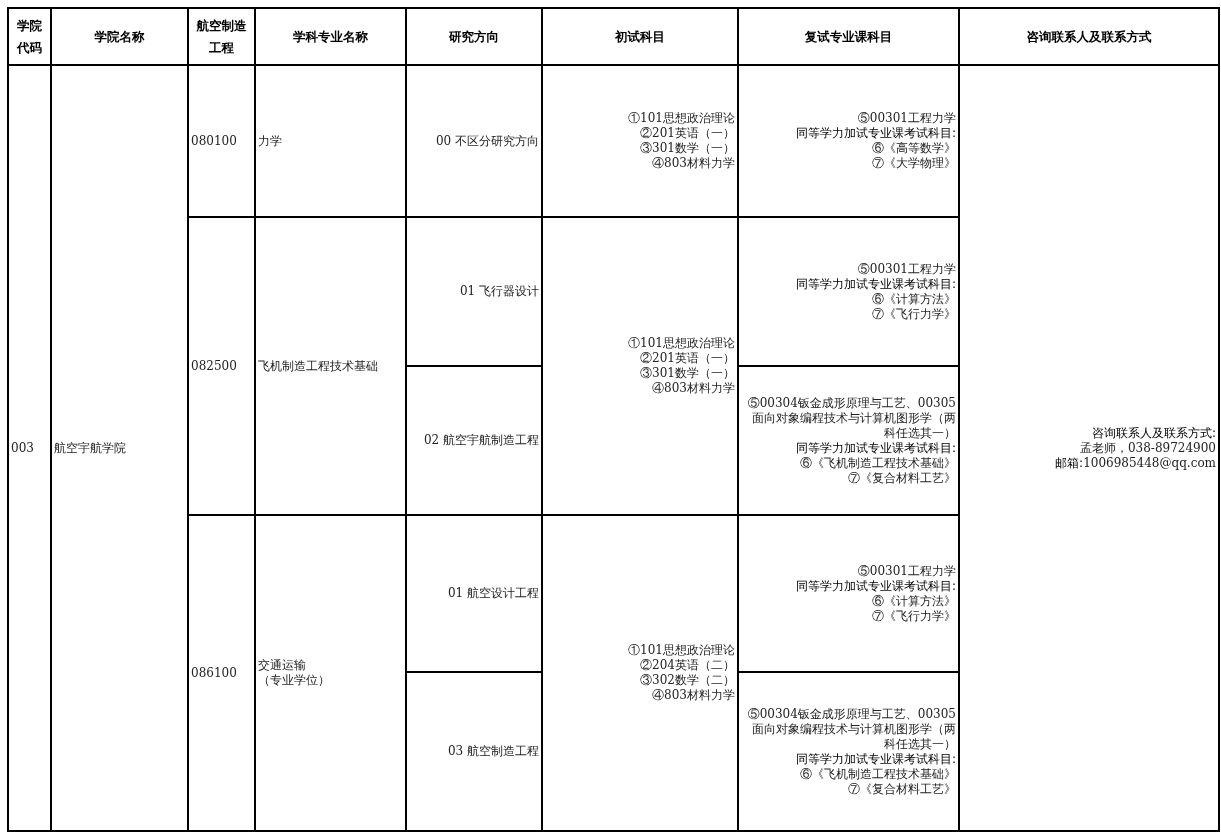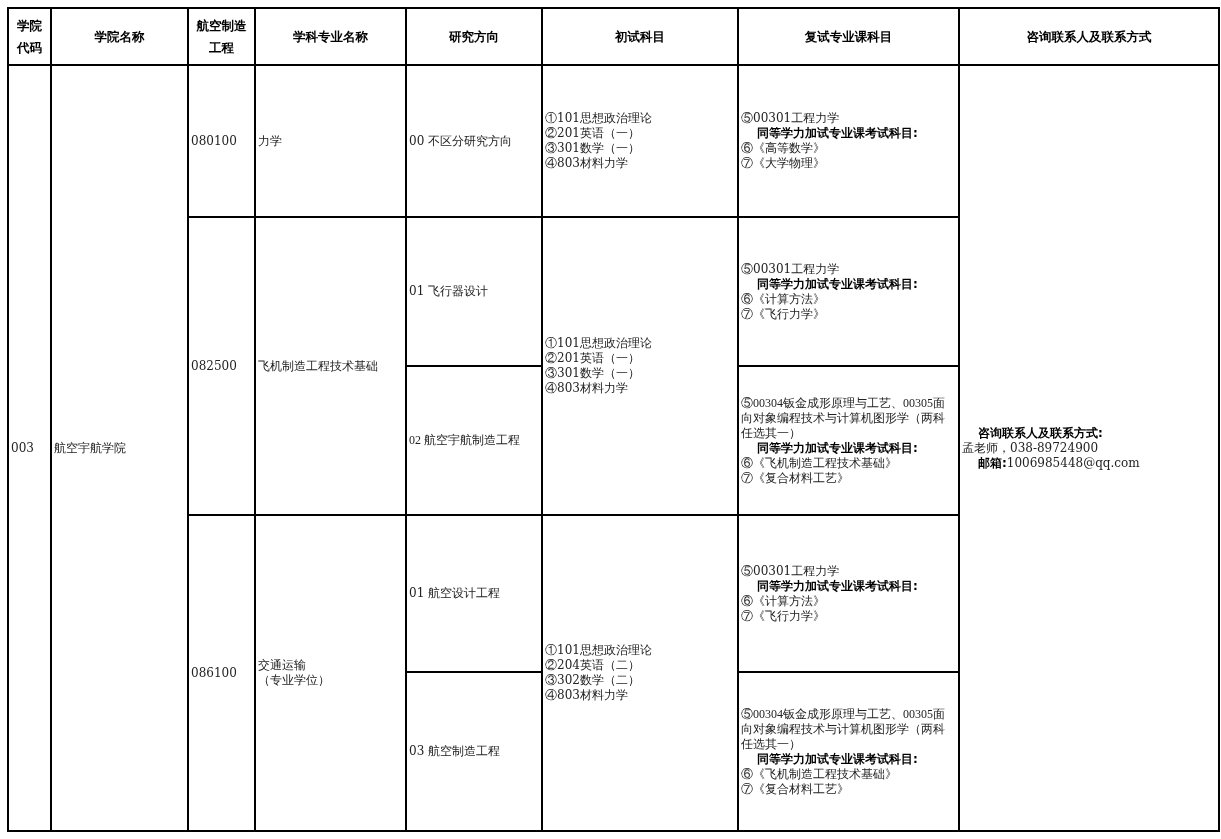--- a/index.html
+++ b/index.html
@@ -12,24 +12,24 @@
   }
   table.grid td, table.grid th {
     border: 2px solid #000; padding: 0 2px; font-size: 12px; line-height: 15px;
     vertical-align: middle; overflow: hidden;
   }
   table.grid th {
     font-family: "DejaVu Sans", "Liberation Sans", sans-serif;
     font-weight: bold; font-size: 12.5px; color: #000; text-align: center; line-height: 22px;
   }
   .center { text-align: left; }
-  .left { text-align: left; margin-left: 20px; }
-  .bold { font-family: "DejaVu Sans", "Liberation Sans", sans-serif; font-weight: bold; color: #000; padding-left: 16px; }
+  .left { text-align: right; margin-left: 20px; }
+  .bold { font-family: "DejaVu Sans", "Liberation Sans", sans-serif; font-weight: normal; color: #000; padding-left: 16px; }
   .line { display: block; white-space: nowrap; }
-  .wrap { display: block; white-space: normal; font-family: Liberation Serif, serif; }
+  .wrap { display: block; white-space: normal; }
 </style>
 </head>
 <body>
 
 <table class="grid">
   <colgroup>
     <col style="width:43px">
     <col style="width:137px">
     <col style="width:67px">
     <col style="width:151px">

